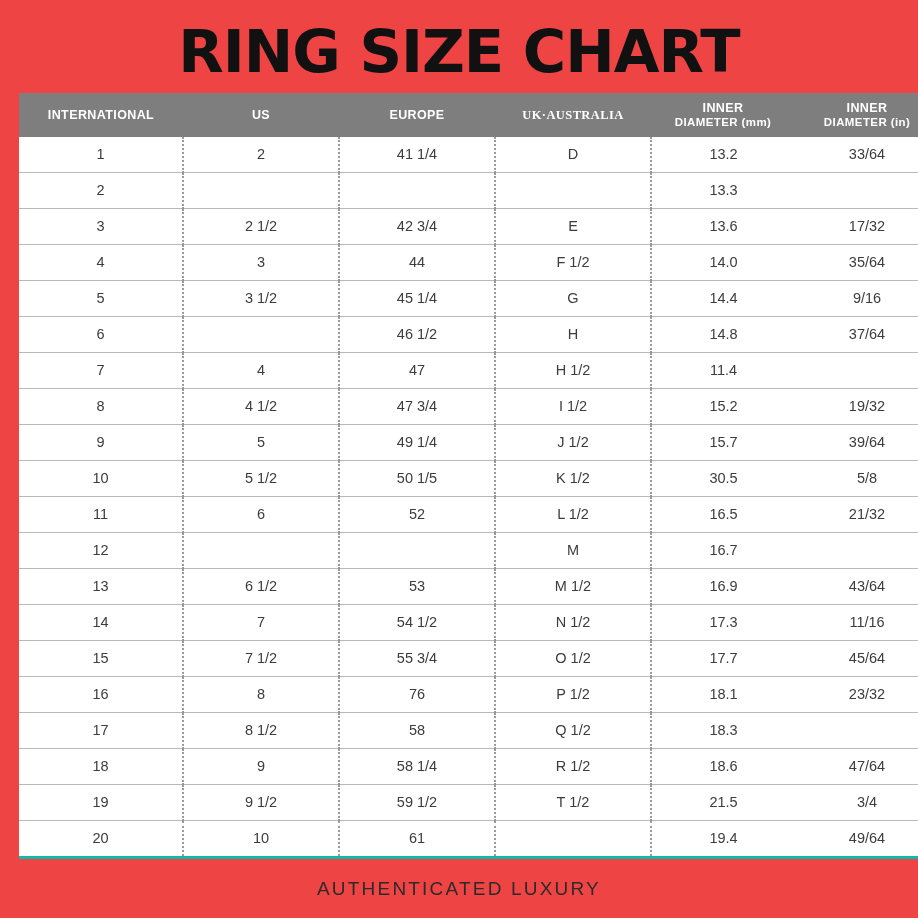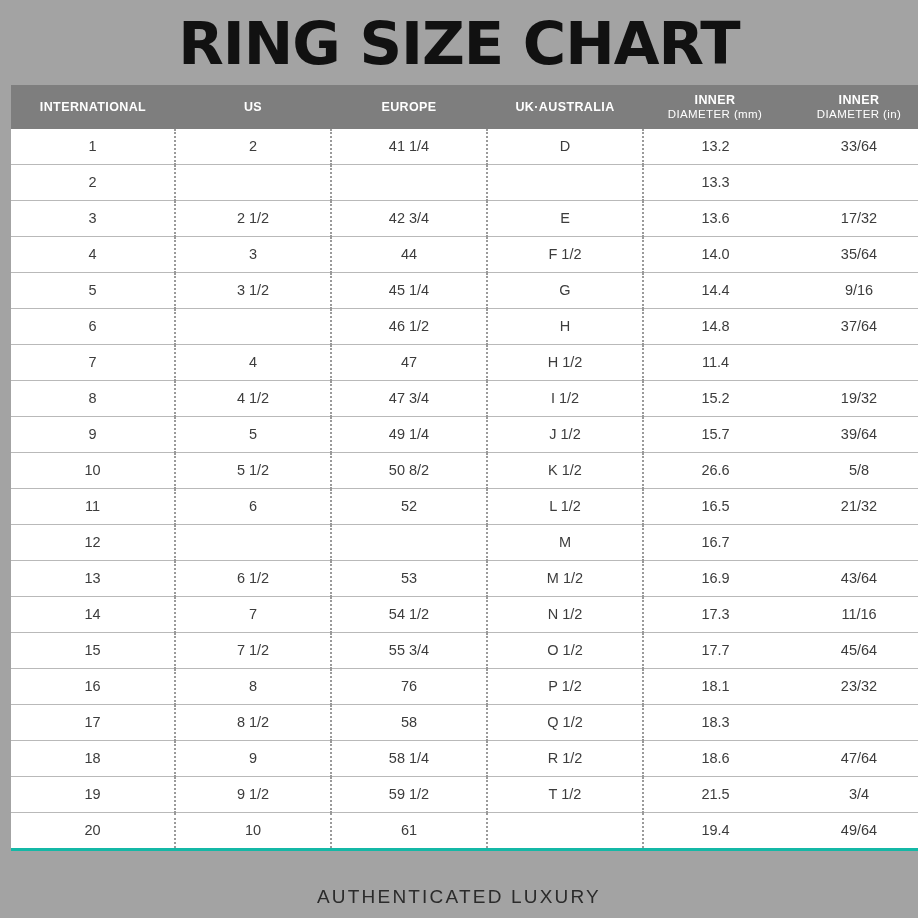--- a/index.html
+++ b/index.html
@@ -11,24 +11,24 @@
     width: 918px;
     height: 918px;
     font-family: "Liberation Sans", sans-serif;
     color: #3a3a3a;
     overflow: hidden;
   }
   .page {
     width: 918px;
     height: 918px;
     box-sizing: border-box;
-    padding: 0;
+    padding: 8px;
     display: flex;
     flex-direction: column;
-    background: #a3a3a3;
+    background: #ef4444;
   }
   .title {
     text-align: center;
     font-family: "DejaVu Sans", sans-serif;
     font-weight: bold;
     font-size: 58px;
     letter-spacing: -1px;
     color: #111111;
     margin: 14px 0 10px 0;
     line-height: 1.05;
@@ -47,21 +47,21 @@
     font-weight: bold;
     letter-spacing: 0.4px;
     padding: 7px 2px;
     text-align: center;
     vertical-align: middle;
     border: none;
     height: 30px;
     line-height: 1.12;
   }
   table.size-table thead th .sub {
-    font-weight: normal;
+    font-weight: bold;
     font-size: 11.5px;
   }
   table.size-table tbody td {
     font-size: 14.5px;
     color: #3c3c3c;
     text-align: center;
     height: 35px;
     border-bottom: 1px solid #b9b9b9;
     border-top: none;
     padding: 0;
@@ -70,21 +70,21 @@
   table.size-table tbody tr:last-child td {
     border-bottom: 3px solid #14b8a6;
   }
   
   table.size-table tbody td.dotsep {
     border-right: 2px dotted #9a9a9a;
   }
   table.size-table thead th.c0 { width: 160px; margin-top: 48px; }
   table.size-table thead th.c1 { width: 152px; }
   table.size-table thead th.c2 { width: 152px; }
-  table.size-table thead th.c3 { width: 152px; }
+  table.size-table thead th.c3 { width: 152px; font-family: Liberation Serif, serif; }
   table.size-table thead th.c4 { width: 140px; }
   table.size-table thead th.c5 { width: 140px; }
 
   .footer {
     margin-top: auto;
     text-align: center;
     padding-bottom: 10px;
   }
   .brand {
     font-family: "DejaVu Sans", sans-serif;
@@ -213,23 +213,23 @@
           <td class="dotsep">9</td>
           <td class="dotsep">5</td>
           <td class="dotsep">49 1/4</td>
           <td class="dotsep">J 1/2</td>
           <td>15.7</td>
           <td>39/64</td>
         </tr>
         <tr>
           <td class="dotsep">10</td>
           <td class="dotsep">5 1/2</td>
-          <td class="dotsep">50 8/2</td>
+          <td class="dotsep">50 1/5</td>
           <td class="dotsep">K 1/2</td>
-          <td>26.6</td>
+          <td>30.5</td>
           <td>5/8</td>
         </tr>
         <tr>
           <td class="dotsep">11</td>
           <td class="dotsep">6</td>
           <td class="dotsep">52</td>
           <td class="dotsep">L 1/2</td>
           <td>16.5</td>
           <td>21/32</td>
         </tr>

